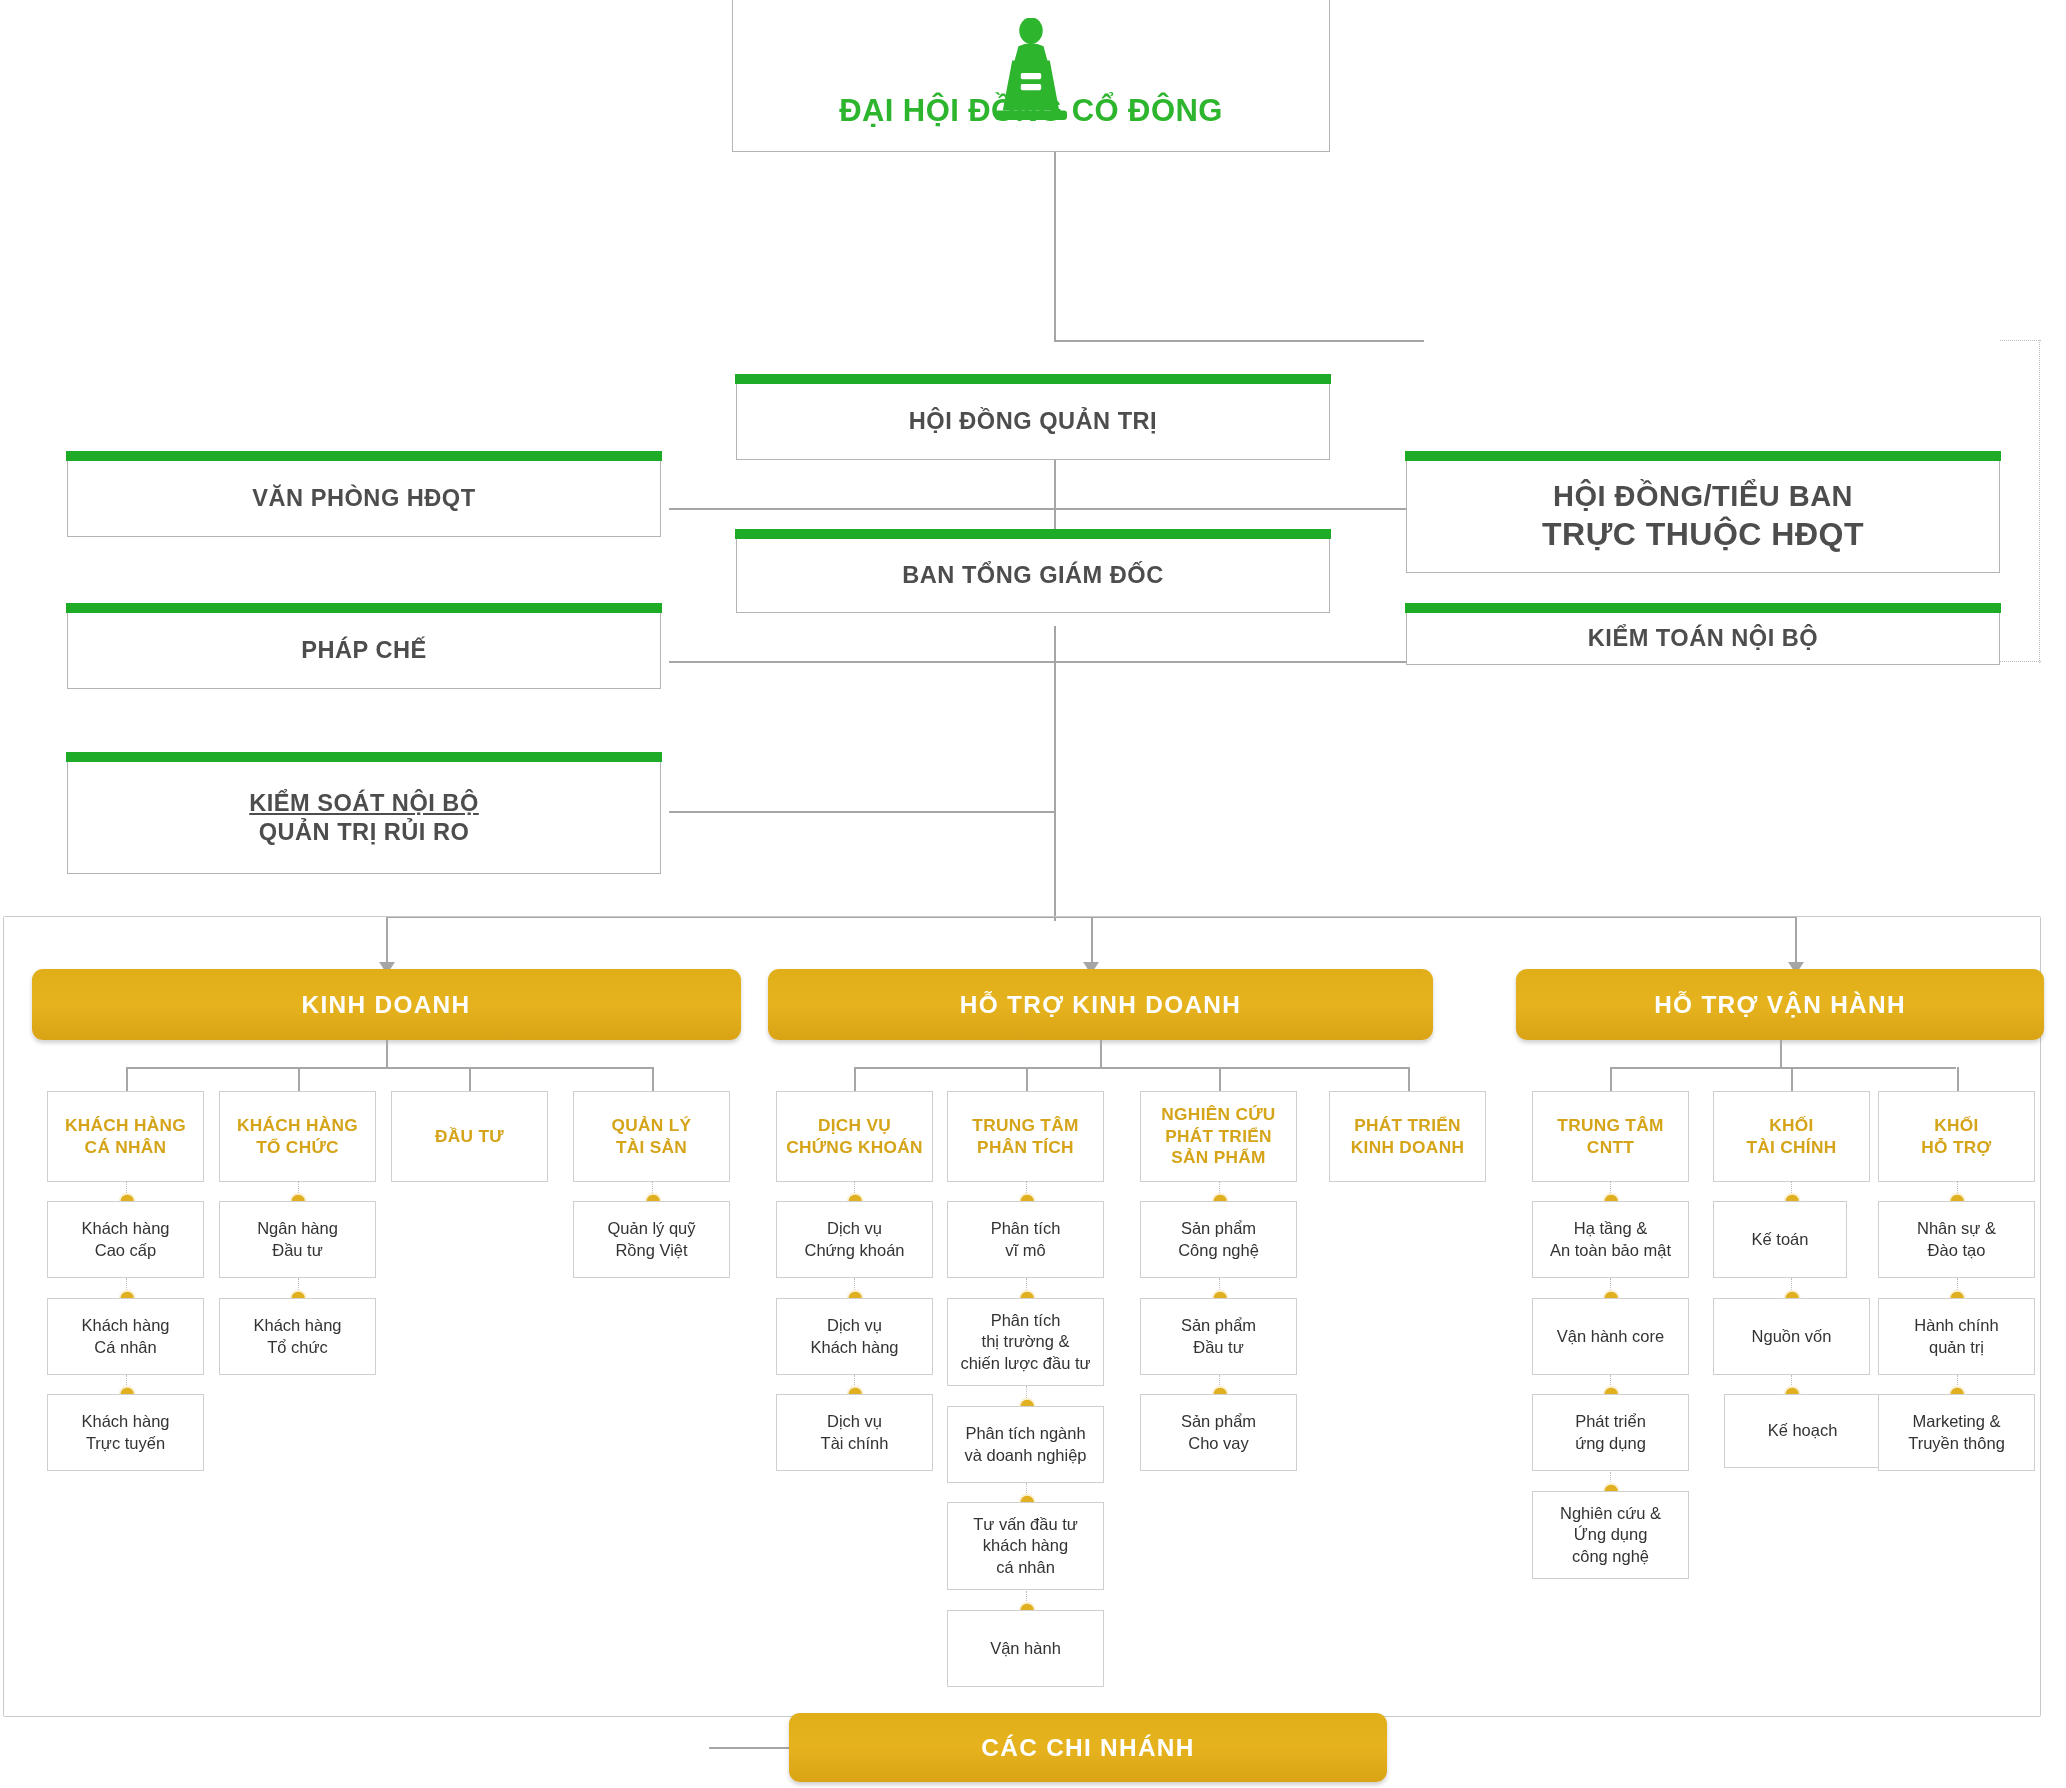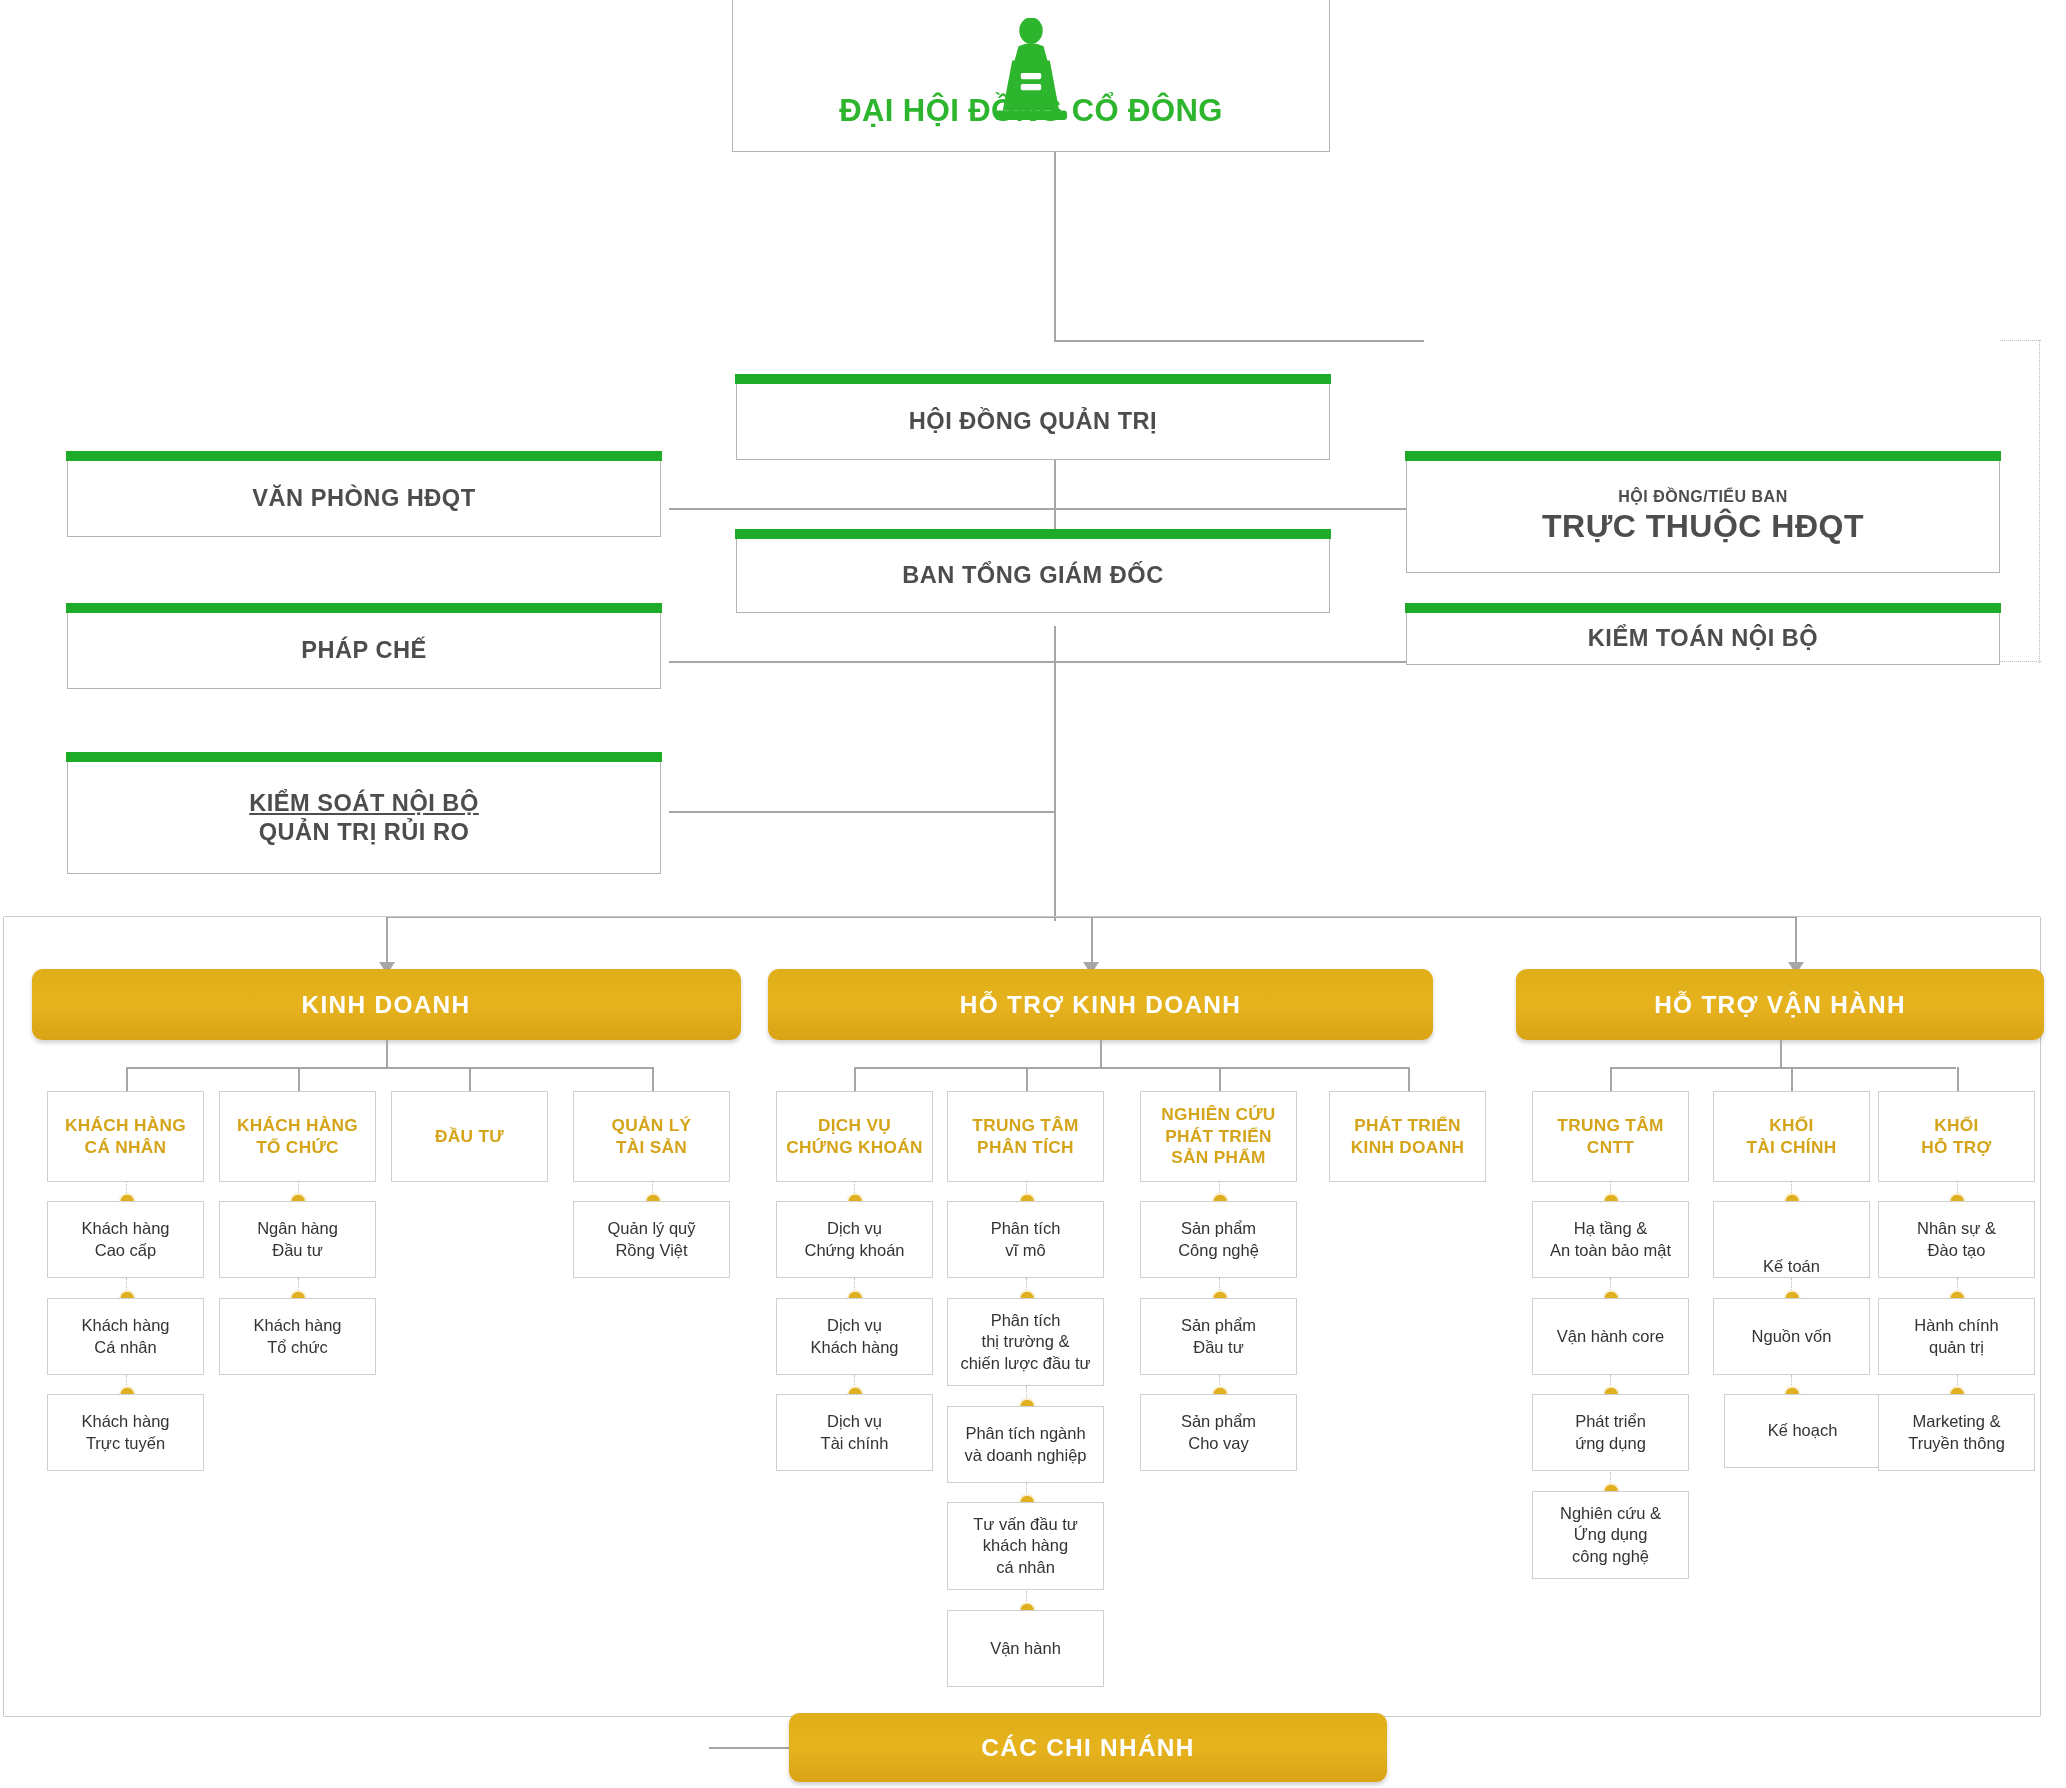--- a/index.html
+++ b/index.html
@@ -120,21 +120,21 @@
   </div>
 
 
   <div class="gcard" style="left:67px;top:461px;width:594px;height:76px;">
     <div class="bar"></div>
     <div class="txt" style="font-size:23.6px;">VĂN PHÒNG HĐQT</div>
   </div>
 
   <div class="gcard" style="left:1406px;top:461px;width:594px;height:112px;flex-direction:column;">
     <div class="bar"></div>
-    <div class="txt" style="font-size:16px;">HỘI ĐỒNG/TIỂU BAN</div>
+    <div class="txt" style="font-size:29px;">HỘI ĐỒNG/TIỂU BAN</div>
     <div class="txt" style="font-size:32px;">TRỰC THUỘC HĐQT</div>
   </div>
 
   <div class="gcard" style="left:736px;top:539px;width:594px;height:74px;">
     <div class="bar"></div>
     <div class="txt" style="font-size:23.6px;">BAN TỔNG GIÁM ĐỐC</div>
   </div>
 
   <div class="gcard" style="left:67px;top:613px;width:594px;height:76px;">
     <div class="bar"></div>
@@ -340,21 +340,21 @@
         <span>Ứng dụng</span>
         <span>công nghệ</span>
       </div>
       <div class="vl" style="left:1791px;top:1067px;height:23.6px;"></div>
       <div class="ubox" style="left:1713px;top:1091px;width:157px;height:91px;flex-direction:column;">
         <span>KHỐI</span>
         <span>TÀI CHÍNH</span>
       </div>
       <div class="vl-d" style="left:1791px;top:1181px;height:19.7px;"></div>
       <div class="dot" style="left:1792px;top:1201px;"></div>
-      <div class="lbox" style="left:1713px;top:1201px;width:157px;height:77px;flex-direction:column;justify-content:flex-end;">
+      <div class="lbox" style="left:1713px;top:1201px;width:134px;height:77px;flex-direction:column;">
         <span>Kế toán</span>
       </div>
       <div class="vl-d" style="left:1791px;top:1278px;height:19.7px;"></div>
       <div class="dot" style="left:1792px;top:1298px;"></div>
       <div class="lbox" style="left:1713px;top:1298px;width:157px;height:77px;flex-direction:column;">
         <span>Nguồn vốn</span>
       </div>
       <div class="vl-d" style="left:1791px;top:1375px;height:19.7px;"></div>
       <div class="dot" style="left:1792px;top:1394px;"></div>
       <div class="lbox" style="left:1724px;top:1394px;width:157px;height:74px;flex-direction:column;">

